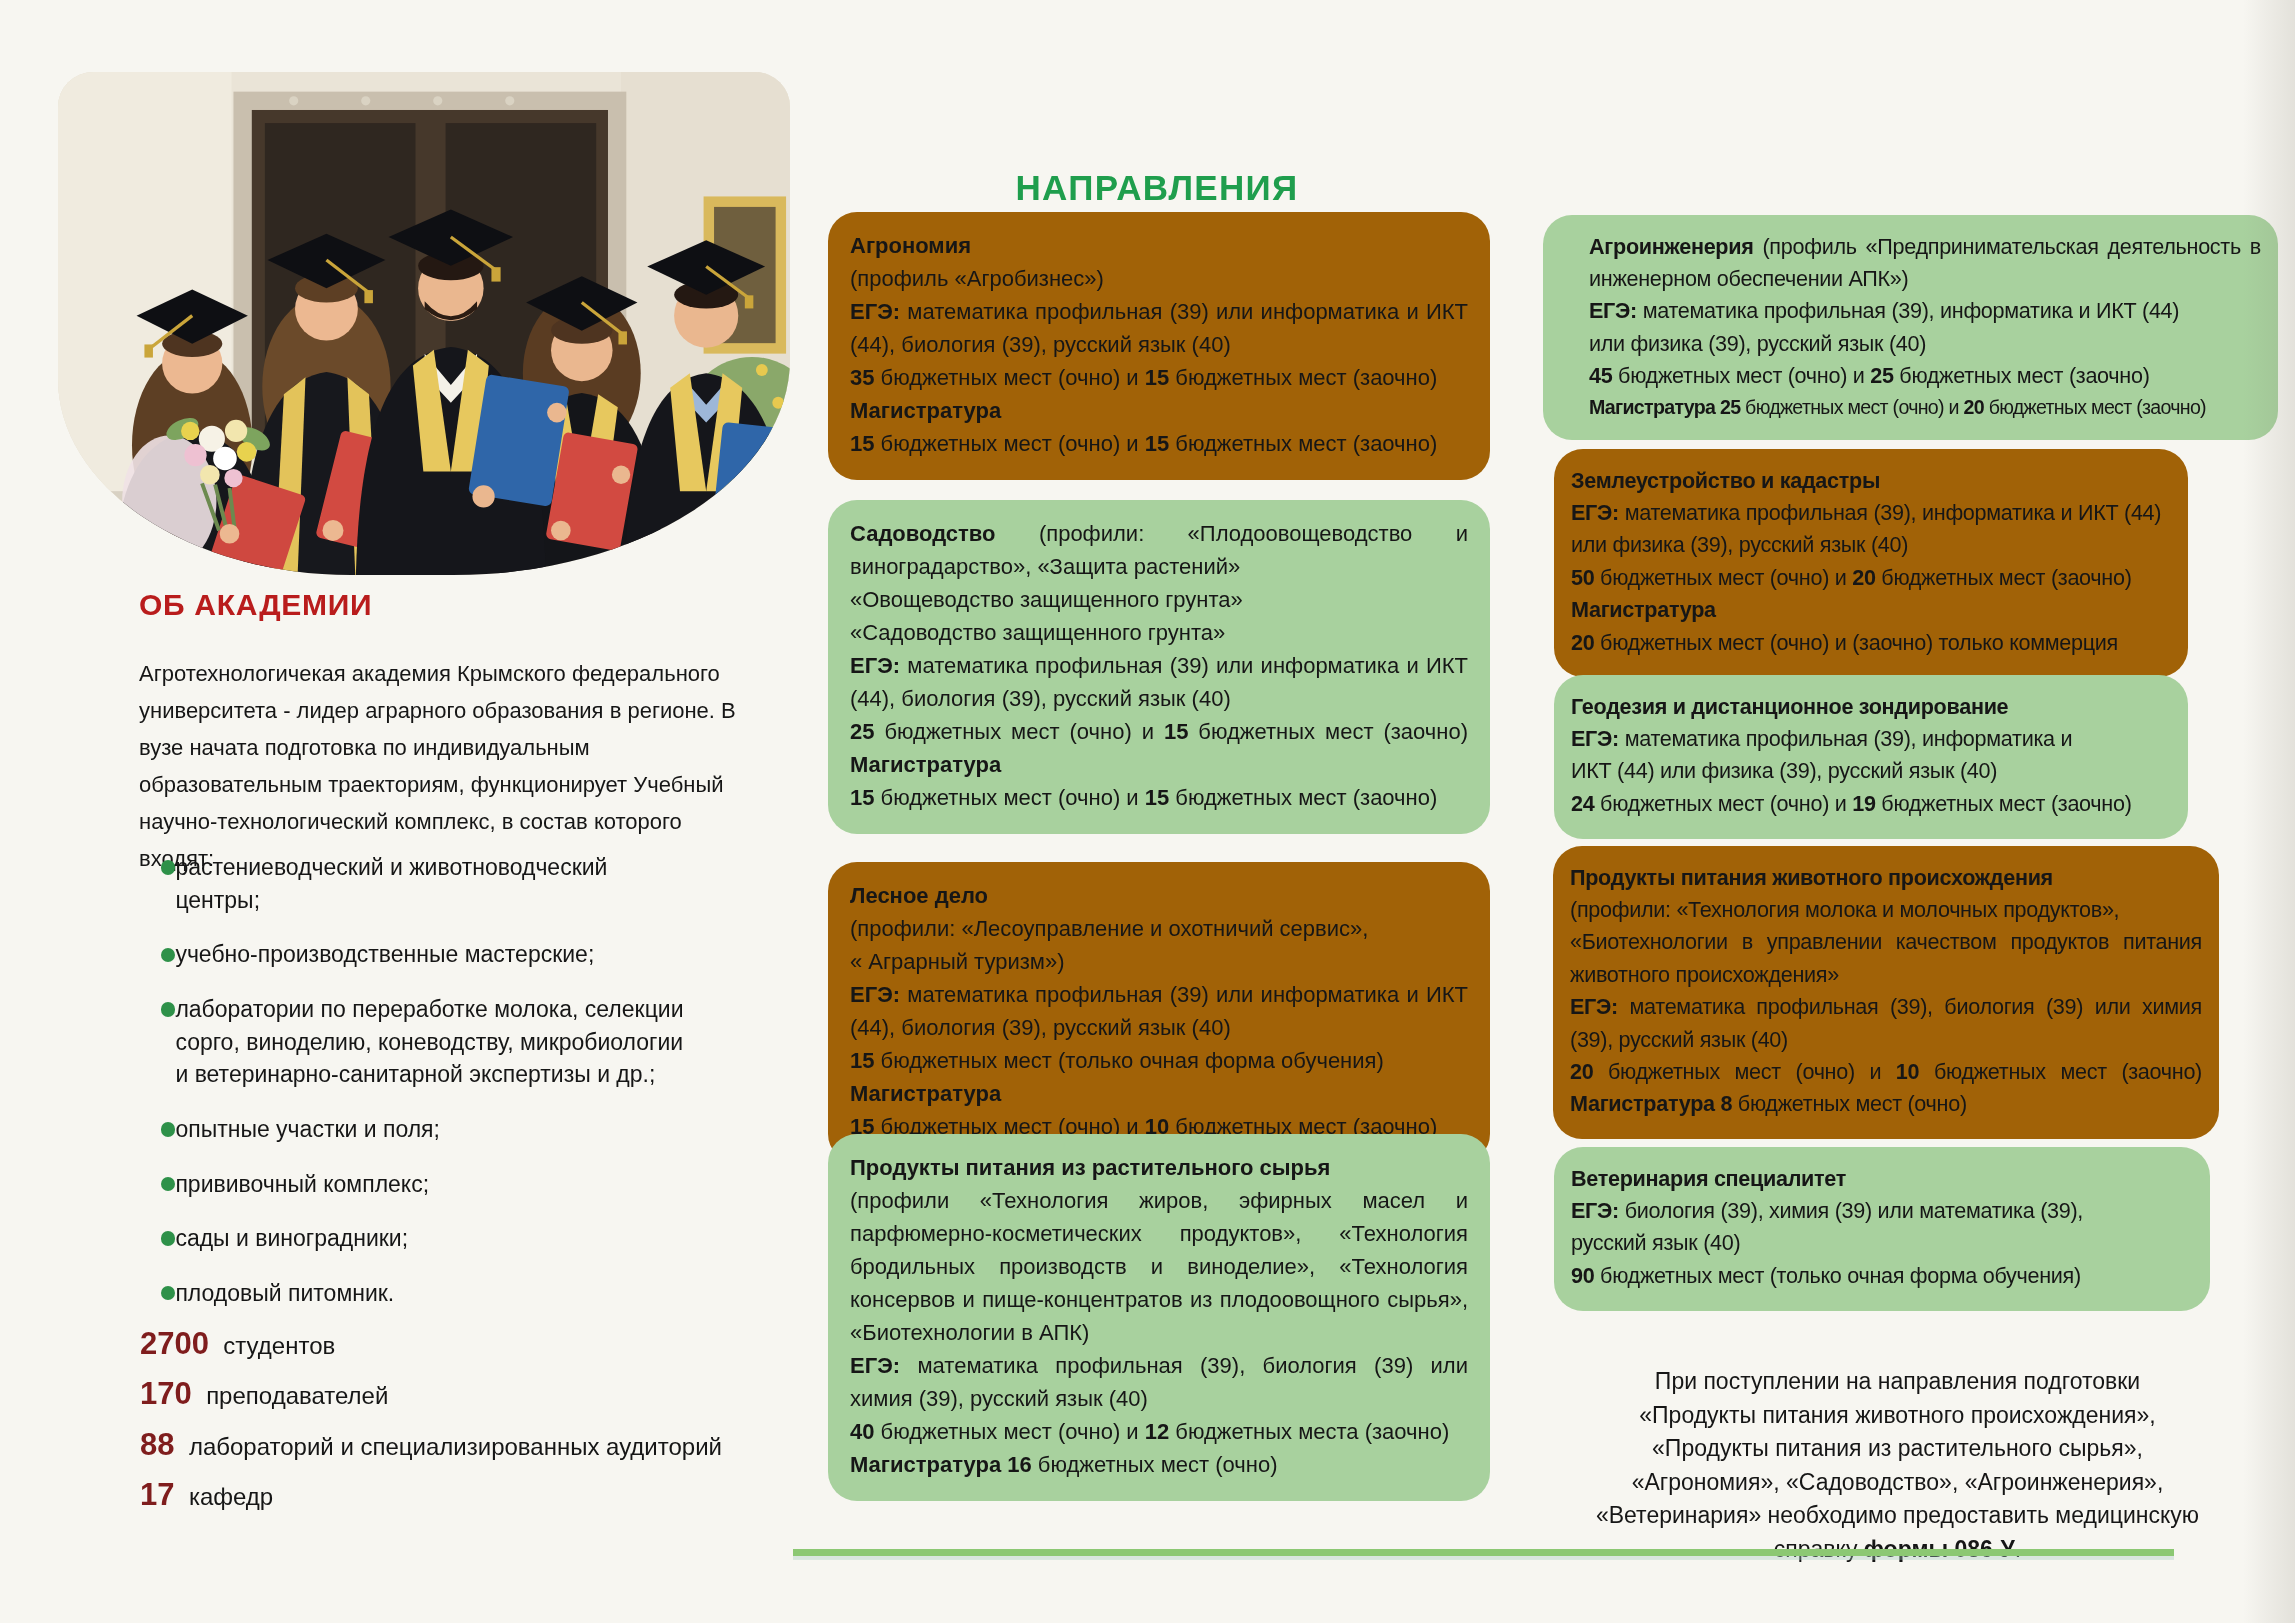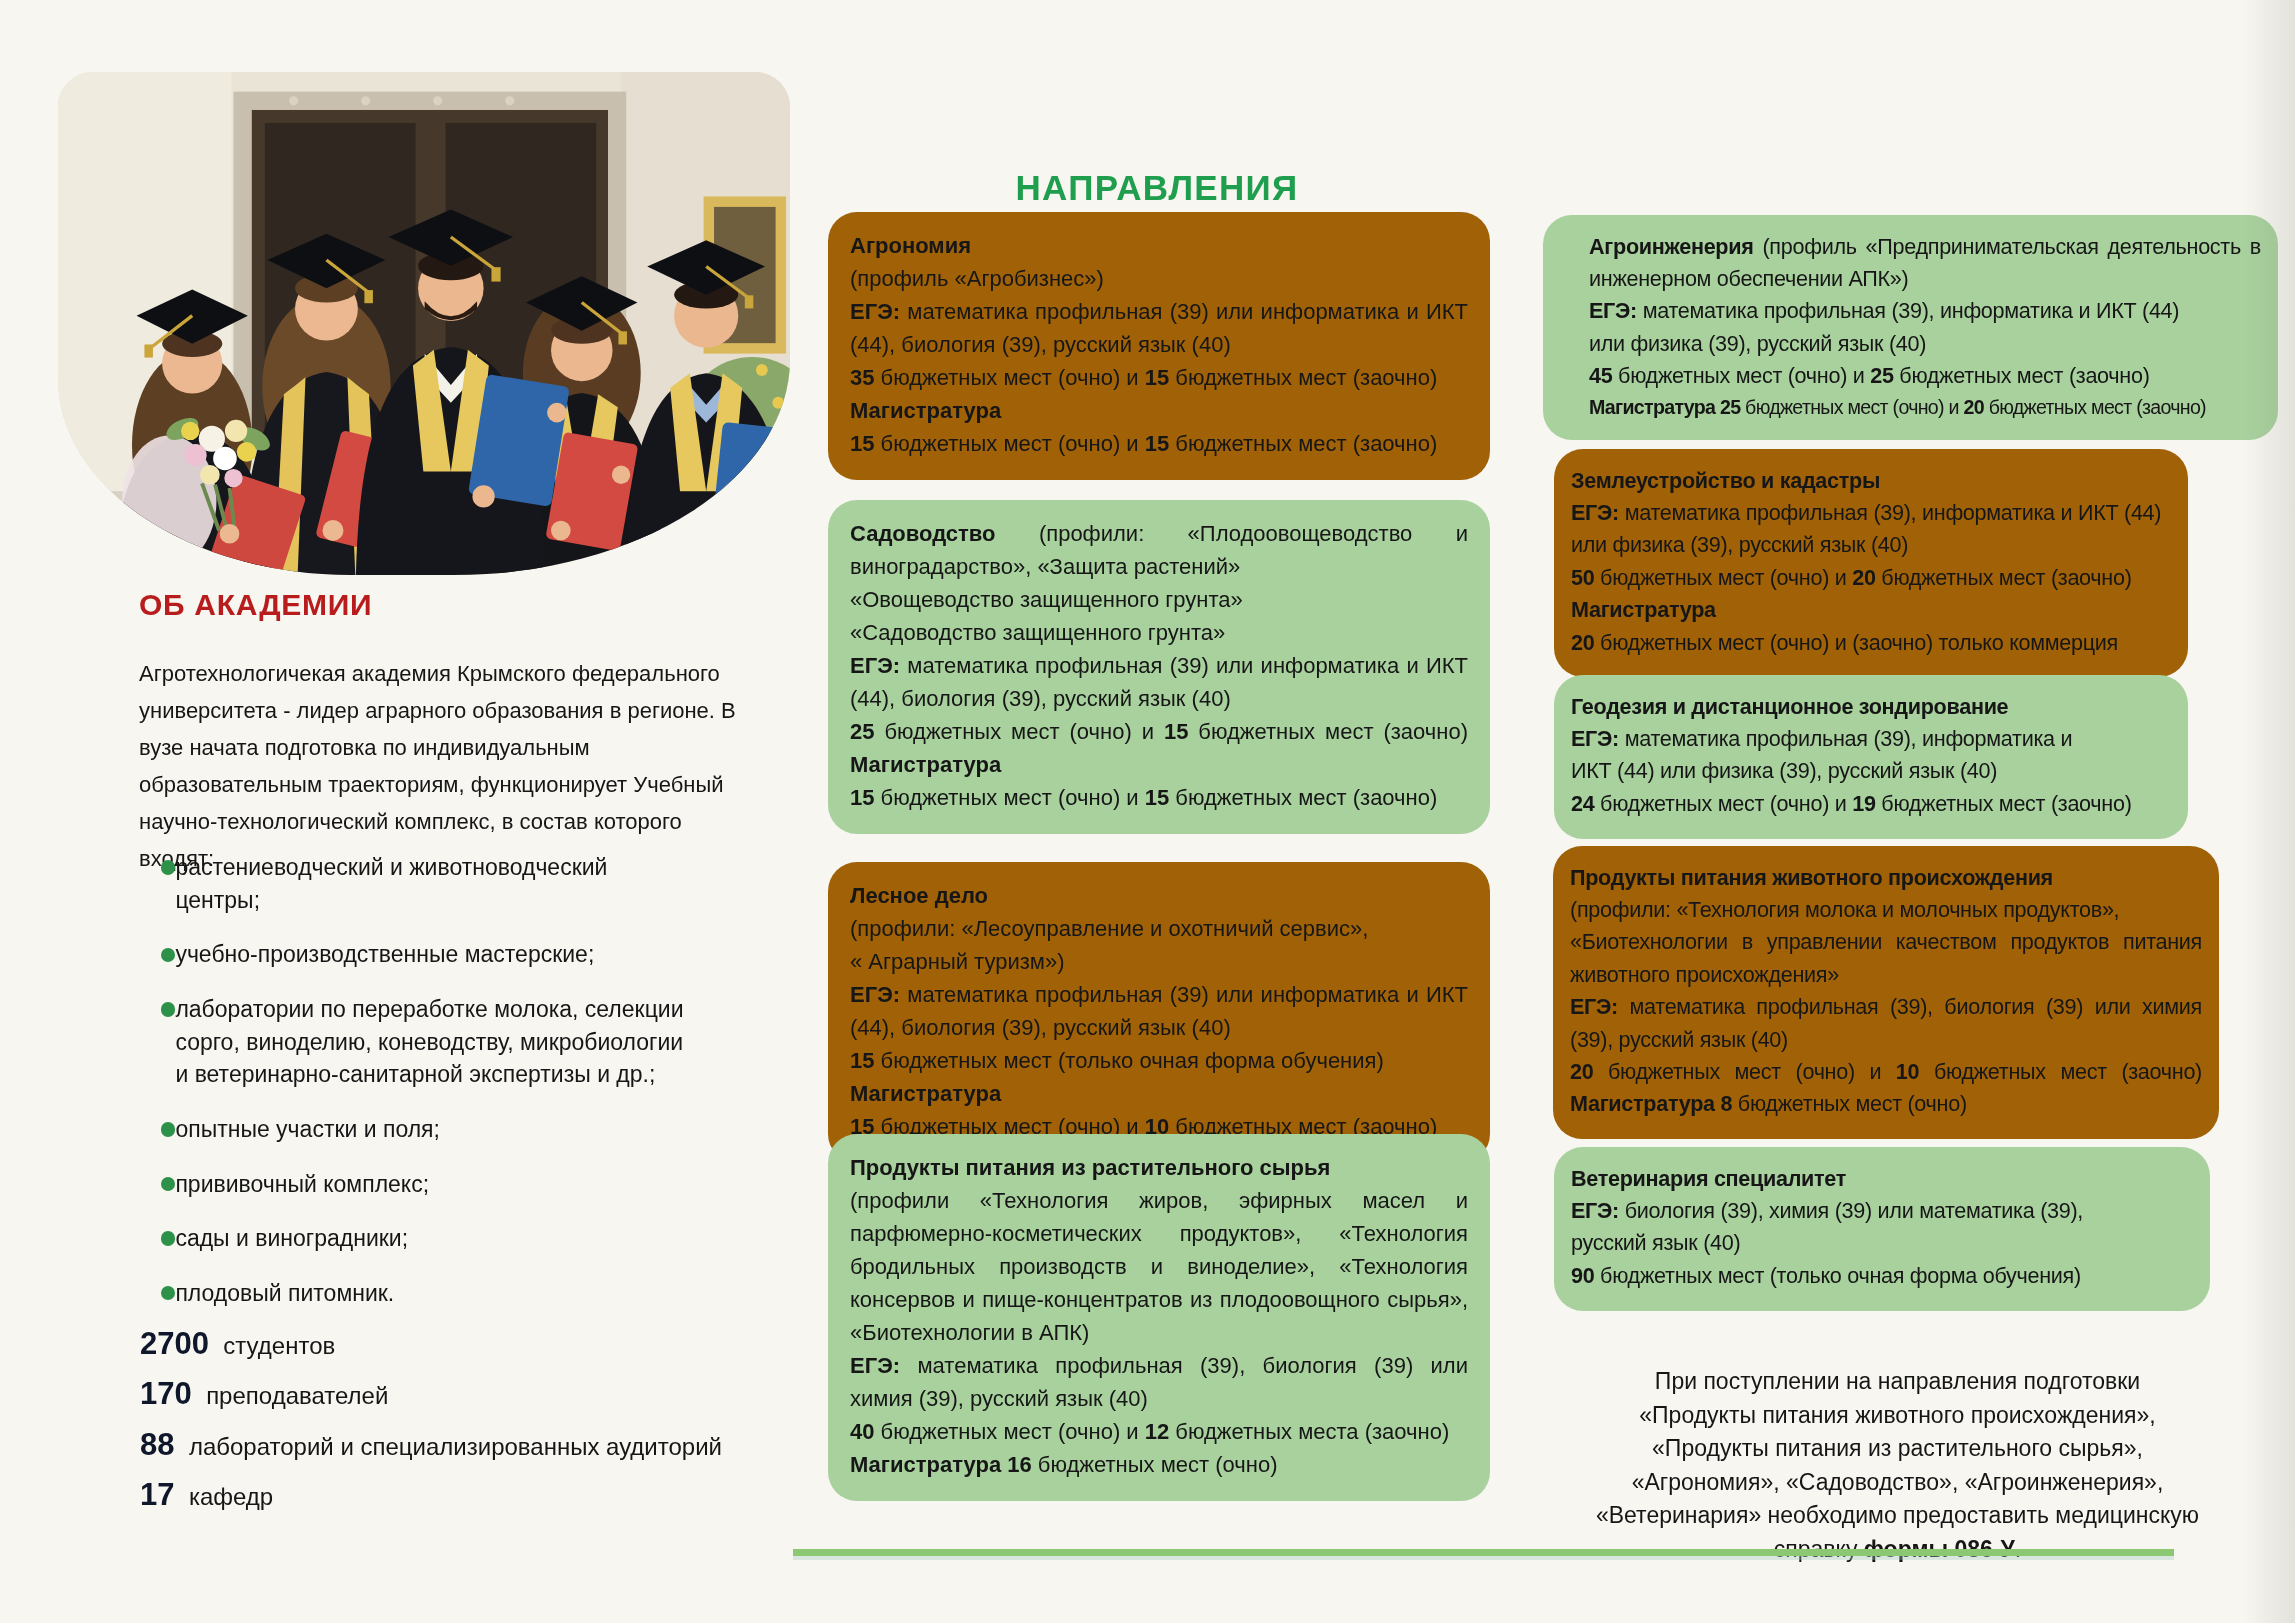--- a/index.html
+++ b/index.html
@@ -11,21 +11,21 @@
         border-radius:35px 35px 46% 40% / 35px 35px 216px 196px;background:#e9e3d6;}
   .photo svg{display:block;width:100%;height:100%;}
   .about-title{position:absolute;left:139px;top:588px;font-size:30px;font-weight:700;
         color:#b91c1c;letter-spacing:0.7px;}
   .about-par{position:absolute;left:139px;top:656px;width:602px;font-size:22px;line-height:1.68;}
   .bullets{position:absolute;left:161px;top:851px;width:530px;list-style:none;margin:0;padding:0;}
   .bullets li{display:flex;margin-bottom:22px;font-size:23px;line-height:1.42;}
   .dot{flex:0 0 auto;width:14.4px;height:14.4px;border-radius:50%;background:#2e9149;margin-top:9.2px;}
   .stats{position:absolute;left:140px;top:1326px;}
   .stat-row{margin-bottom:14.4px;font-size:24px;}
-  .stat-num{font-size:31px;font-weight:700;color:#0f172a;margin-right:14.4px;}
+  .stat-num{font-size:31px;font-weight:700;color:#7f1d1d;margin-right:14.4px;}
   .dir-header{position:absolute;left:898px;top:168px;width:518px;text-align:center;}
   .dir-title{font-size:35px;font-weight:700;color:#1f9e4d;letter-spacing:1.3px;word-spacing:17px;}
   .dir-underline{height:9.2px;background:#a6d07e;margin-top:11.8px;border-radius:2px;}
   .card{position:absolute;box-sizing:border-box;border-radius:29px;padding:17px 22px 19.6px;
         font-size:22px;line-height:1.5;}
   .card.rc{font-size:21.6px;letter-spacing:-0.3px;padding:15.7px 17px 18.3px;}
   .card.yellow{background:#a16207;}
   .card.green{background:#a8d19e;}
   .row .b{font-weight:700;}
   .row.just{text-align:justify;}

